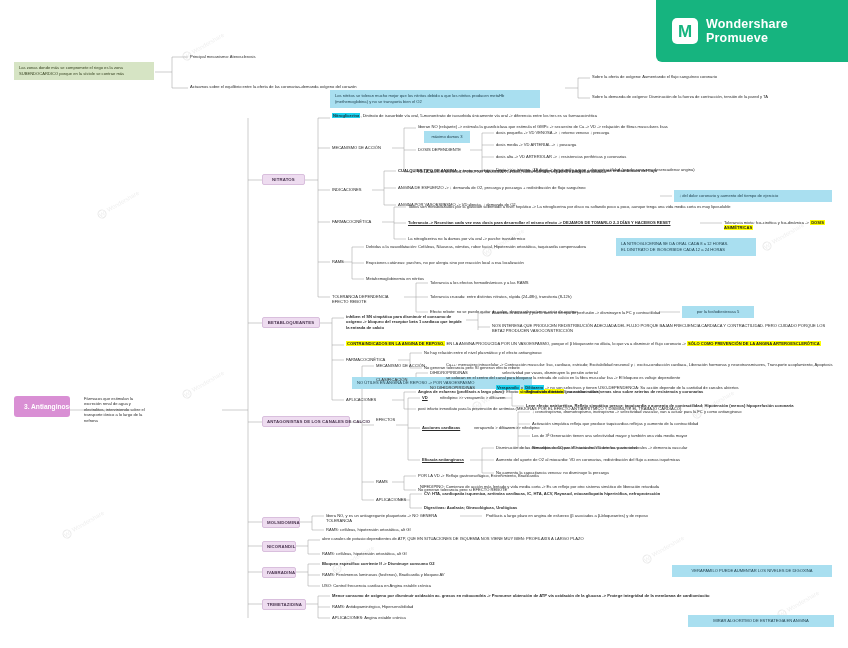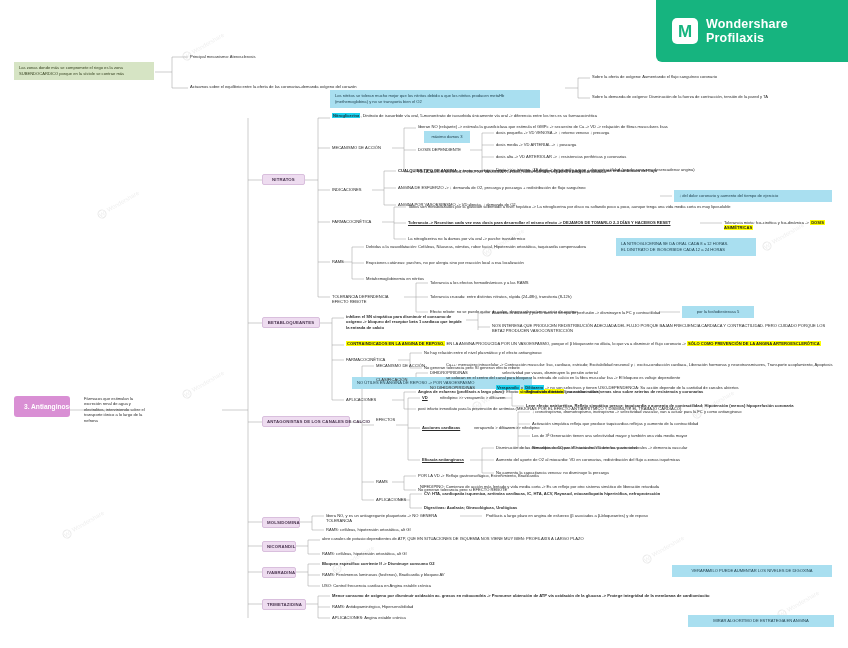--- a/index.html
+++ b/index.html
@@ -300,21 +300,21 @@
   <div class="wm-ghost" style="left:470px;top:392px;"><span class="ring">W</span><span>Wondershare</span></div>
   <div class="wm-ghost" style="left:60px;top:520px;"><span class="ring">W</span><span>Wondershare</span></div>
   <div class="wm-ghost" style="left:330px;top:555px;"><span class="ring">W</span><span>Wondershare</span></div>
   <div class="wm-ghost" style="left:640px;top:545px;"><span class="ring">W</span><span>Wondershare</span></div>
   <div class="wm-ghost" style="left:775px;top:600px;"><span class="ring">W</span><span>Wondershare</span></div>
 
   <div class="wm-badge">
     <div class="wm-logo">M</div>
     <div class="wm-text">
       <div class="l1">Wondershare</div>
-      <div class="l2">Profilaxis</div>
+      <div class="l2">Promueve</div>
     </div>
   </div>
 
   <div class="root" style="left:14px;top:396px;width:56px;">3. Antianginosos</div>
   <div class="node" style="left:84px;top:396px;width:62px;">Fármacos que estimulan la excreción renal de agua y electrolitos, interviniendo sobre el transporte iónico a lo largo de la nefrona</div>
 
   <div class="callout green" style="left:14px;top:62px;width:140px;">Las zonas donde más se compromete el riego es la zona SUBENDOCÁRDICO porque en la sístole se contrae más</div>
   <div class="node" style="left:190px;top:54px;width:200px;">Principal mecanismo: Aterosclerosis</div>
   <div class="node" style="left:190px;top:84px;width:380px;">Actuamos sobre el equilibrio entre la oferta de las coronarias-demanda oxígeno del corazón</div>
   <div class="node" style="left:592px;top:74px;width:250px;">Sobre la oferta de oxígeno: Aumentando el flujo sanguíneo coronario</div>

